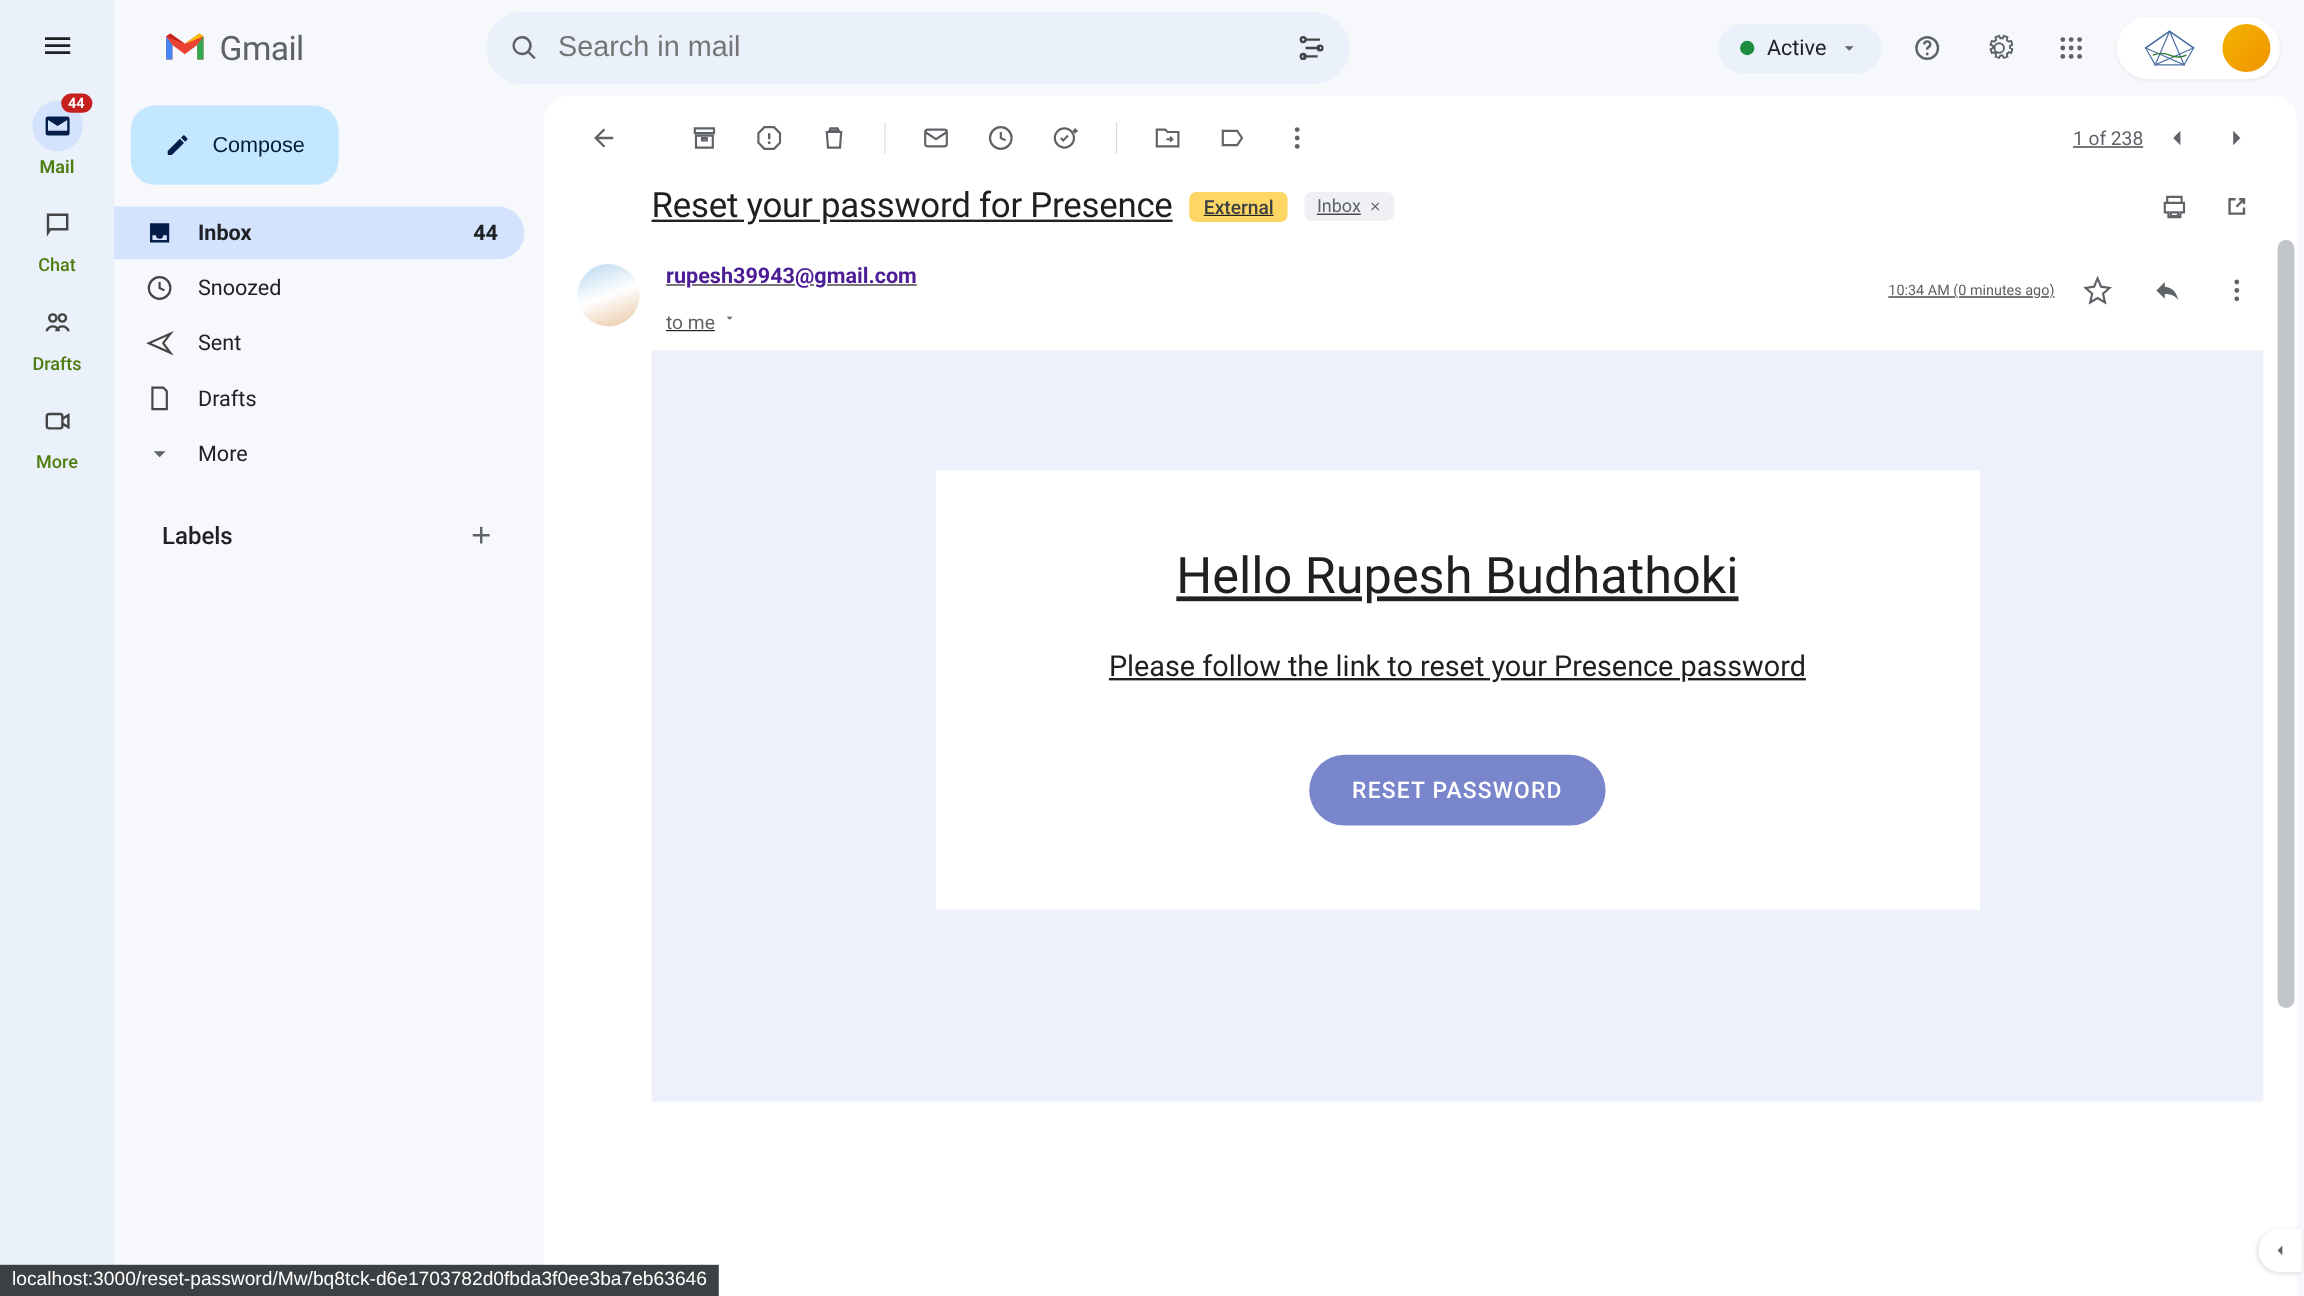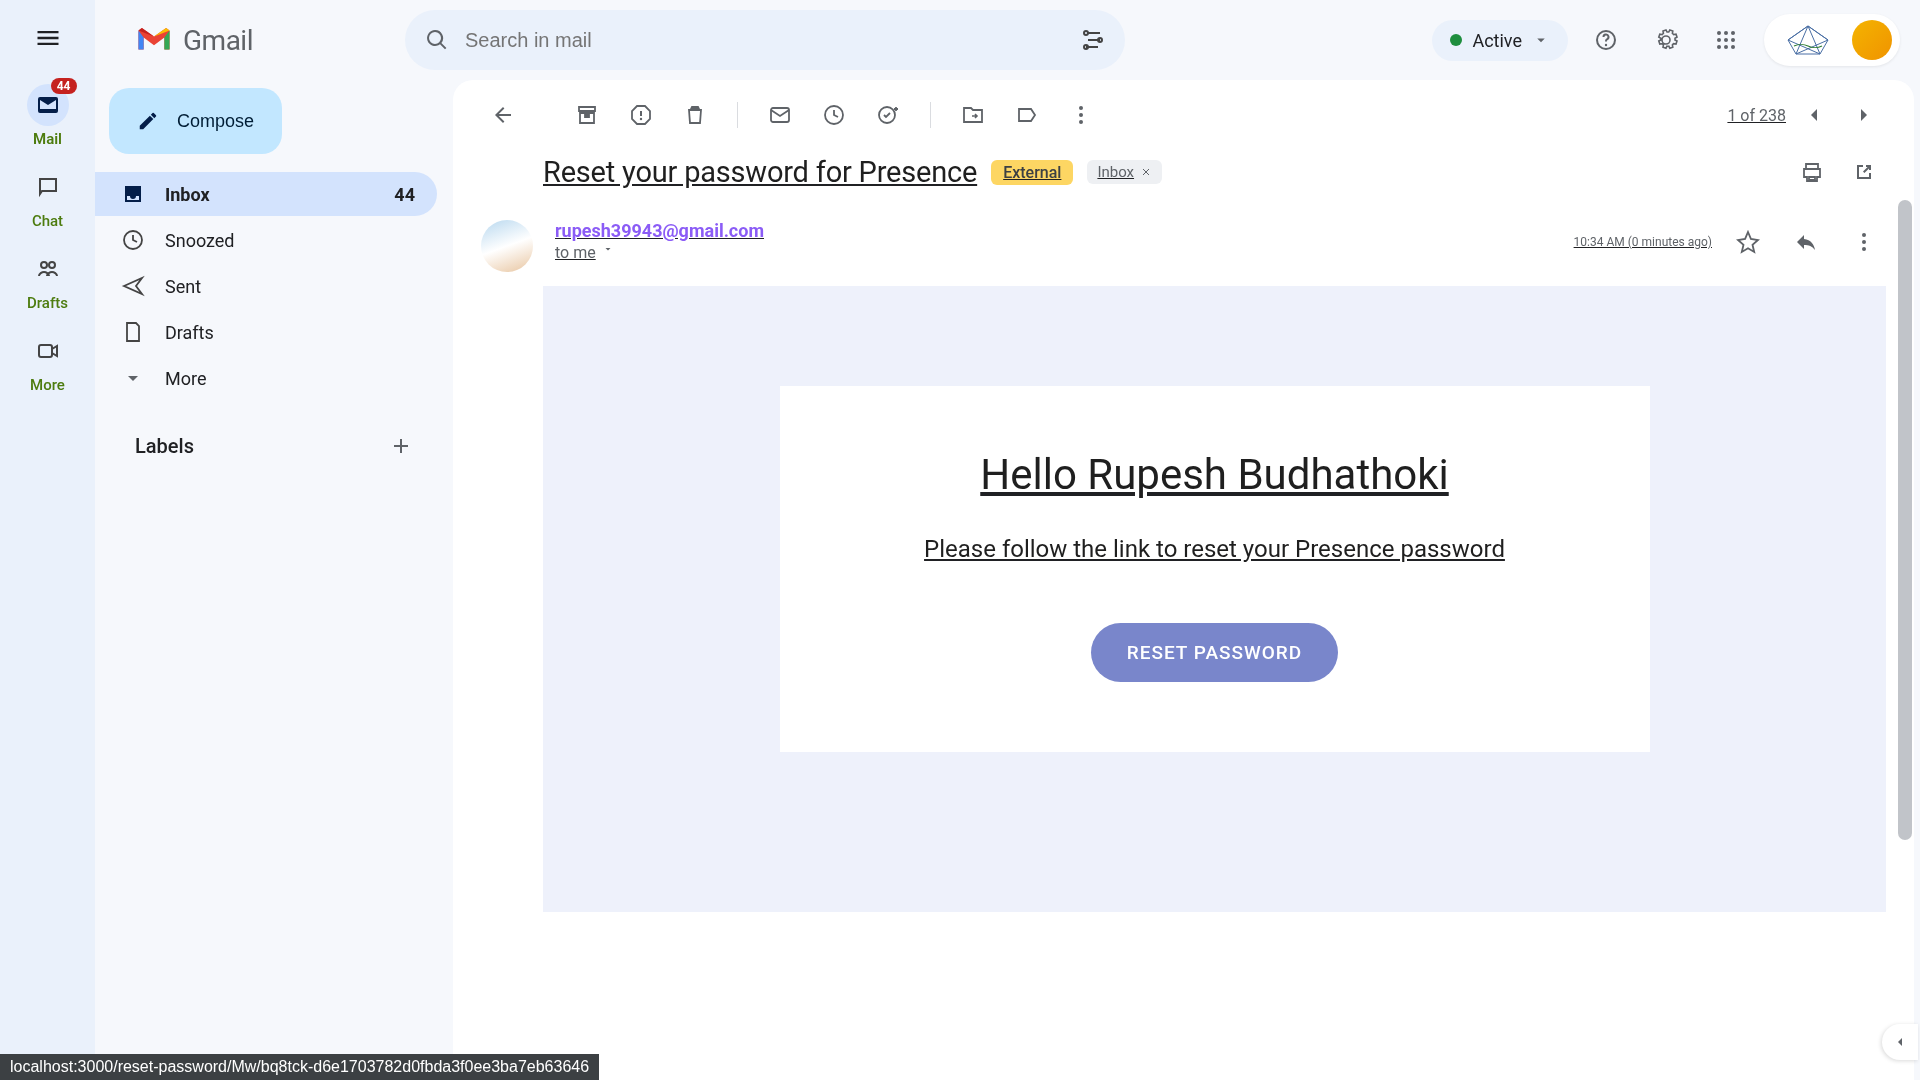--- a/index.html
+++ b/index.html
@@ -15,21 +15,21 @@
 .rail-label { font-size: 15px; color: #4d7c0f; font-weight: 500; }
 .rail-item.active .rail-label { font-weight: 600; }
 .badge { position: absolute; top: -6px; right: -8px; background: #c5221f; color:#fff; font-size: 12px; font-weight:700; padding: 1px 6px; border-radius: 10px; }
 
 
 .main-col { flex:1; display:flex; flex-direction:column; }
 .header { height: 80px; display:flex; align-items:center; padding: 0 20px 0 40px; gap: 20px; }
 .logo-area { display:flex; align-items:center; gap: 10px; min-width: 250px; }
 .gmail-text { font-size: 28px; color: #5f6368; letter-spacing: -0.5px; }
 .search-bar { flex:0 0 720px; height: 60px; background: #eaf1fb; border-radius: 30px; display:flex; align-items:center; padding: 0 20px; gap: 16px; }
-.search-input { flex:1; background:transparent; border:none; outline:none; font-size: 20px; color:#5f6368; }
+.search-input { flex:1; background:transparent; border:none; outline:none; font-size: 24px; color:#5f6368; }
 .header-right { margin-left:auto; display:flex; align-items:center; gap: 16px; }
 .status-chip { background:#eaf1fb; border-radius: 24px; padding: 10px 18px; display:flex; align-items:center; gap: 10px; cursor:pointer; font-size: 18px; }
 .green-dot { width:12px; height:12px; border-radius:50%; background:#1e8e3e; }
 .icon-btn { width:44px; height:44px; display:flex; align-items:center; justify-content:center; cursor:pointer; border-radius:50%; }
 .avatar-area { display:flex; align-items:center; gap:14px; background:#fff; border-radius: 30px; padding: 6px 8px 6px 14px; box-shadow: 0 1px 3px rgba(0,0,0,.08);}
 .org-logo { width: 60px; height: 38px; display:flex; align-items:center; justify-content:center; }
 .profile-avatar { width:40px; height:40px; border-radius:50%; background: linear-gradient(135deg, #f4b400 0%, #f09300 100%); }
 
 
 .body-row { flex:1; display:flex; overflow:hidden; }
@@ -50,22 +50,22 @@
 
 .subject-row { display:flex; align-items:center; padding: 0 28px 16px 90px; gap: 14px; }
 .subject { font-size: 29px; color:#1f1f1f; letter-spacing: -0.2px; }
 .ext-badge { background:#fdd663; color:#3c4043; font-size: 16px; padding: 3px 12px; border-radius: 6px; font-weight:500; }
 .cat-badge { background:#eef0f3; color:#5f6368; font-size: 15px; padding: 3px 10px; border-radius: 6px; display:flex; align-items:center; gap:6px; }
 .subject-actions { margin-left:auto; display:flex; gap: 8px; }
 
 .msg-header { display:flex; align-items:flex-start; padding: 10px 28px 14px 28px; gap: 22px; }
 .sender-avatar { width:52px; height:52px; border-radius:50%; background: linear-gradient(160deg, #b8d8ef 0%, #fff 50%, #e8c5a0 100%); flex-shrink:0; }
 .sender-info { flex:1; }
-.sender-email { font-size: 18px; font-weight:700; color:#8b5cf6; }
-.to-line { font-size: 16px; color:#5f6368; display:flex; align-items:flex-start; gap:6px; margin-top: 2px; cursor:pointer; }
+.sender-email { font-size: 18px; font-weight:700; color:#4c1d95; }
+.to-line { font-size: 16px; color:#5f6368; display:flex; align-items:flex-start; gap:6px; margin-top: 18px; cursor:pointer; }
 .msg-meta { display:flex; align-items:center; gap: 14px; color:#5f6368; font-size: 12px; }
 
 .msg-body-area { margin: 0 28px 0 90px; background:#eef1fb; padding: 100px 50px 160px 50px; display:flex; justify-content:center; position:relative; overflow:hidden; }
 .email-card { background:#fff; width: 870px; padding: 64px 50px 70px 50px; text-align:center; }
 .email-card h1 { font-size: 42px; font-weight: 400; color:#1f1f1f; margin-bottom: 36px; }
 .email-card p { font-size: 24px; color:#1f1f1f; margin-bottom: 60px; }
 .reset-btn { display:inline-block; background:#7986cb; color:#fff; font-size: 19px; font-weight:500; letter-spacing: 1px; padding: 18px 36px; border-radius: 30px; cursor:pointer; text-decoration:none; }
 
 
 .scroll-track { position:absolute; right: 2px; top: 120px; width: 14px; height: 760px; }

